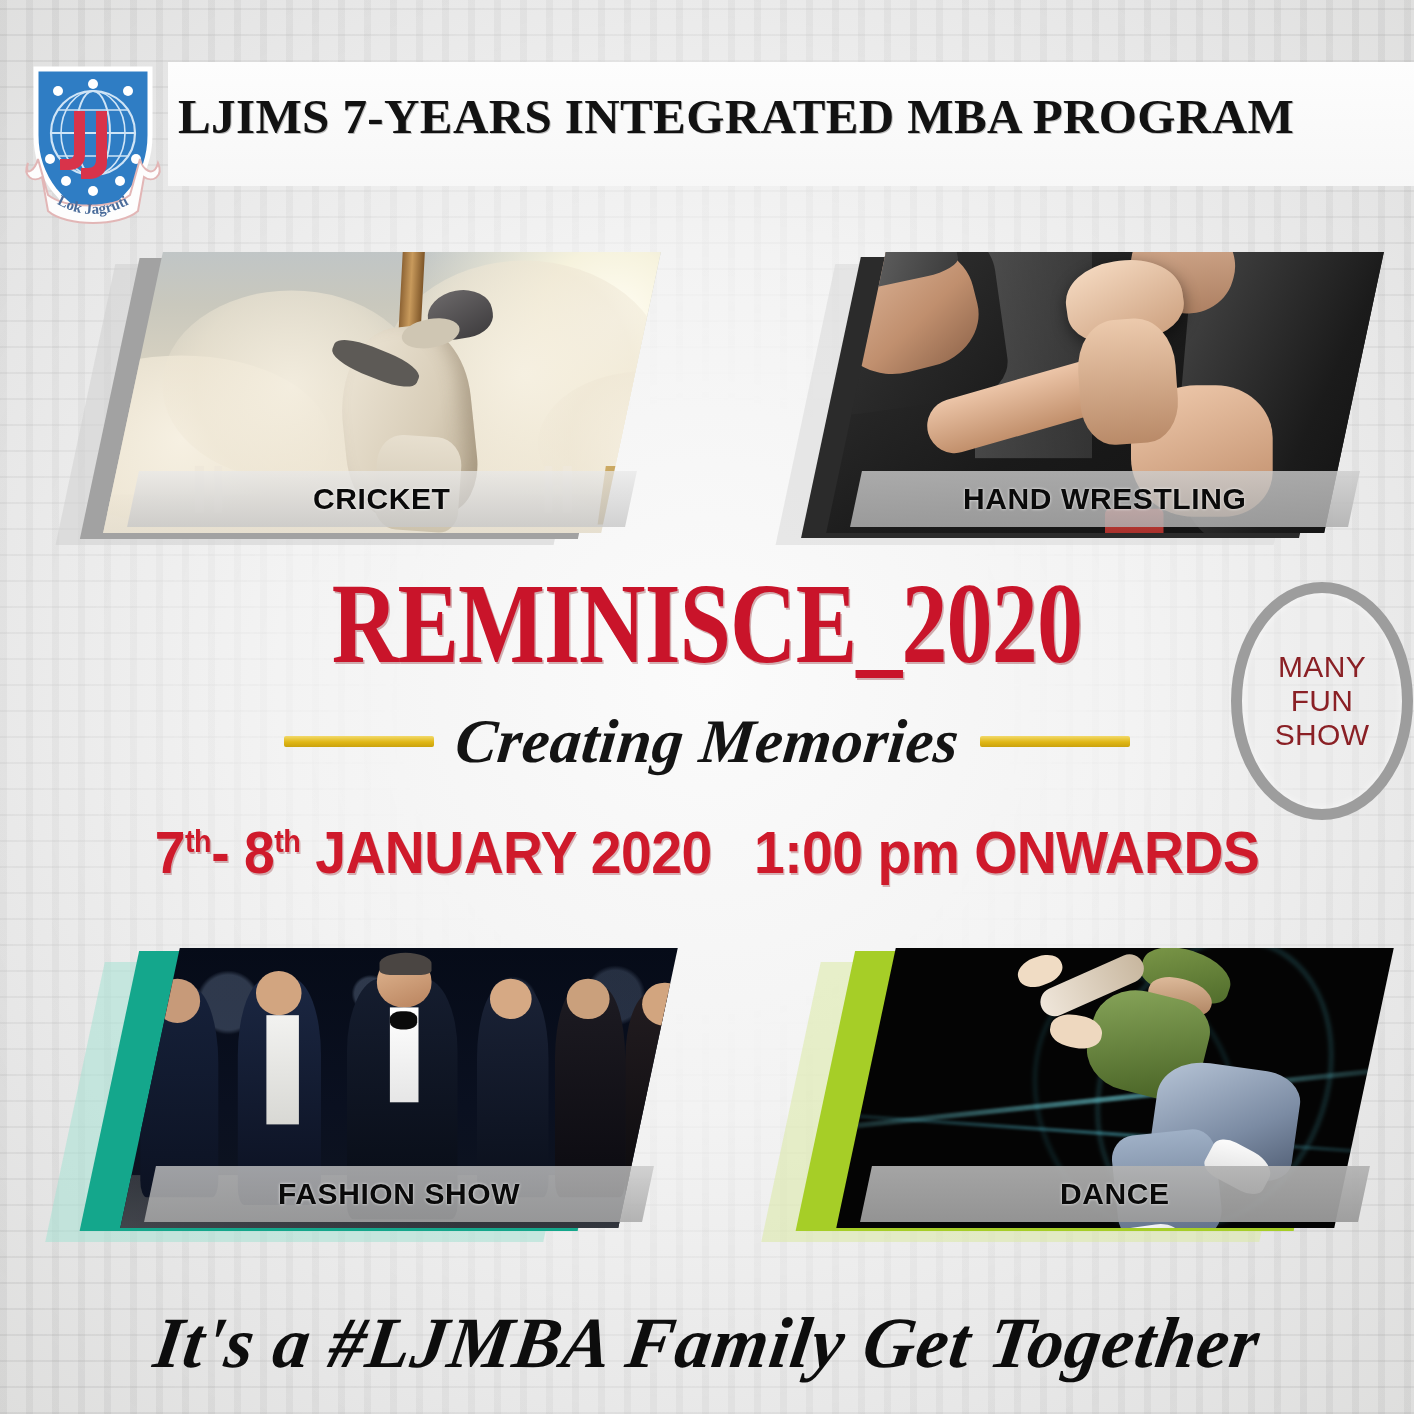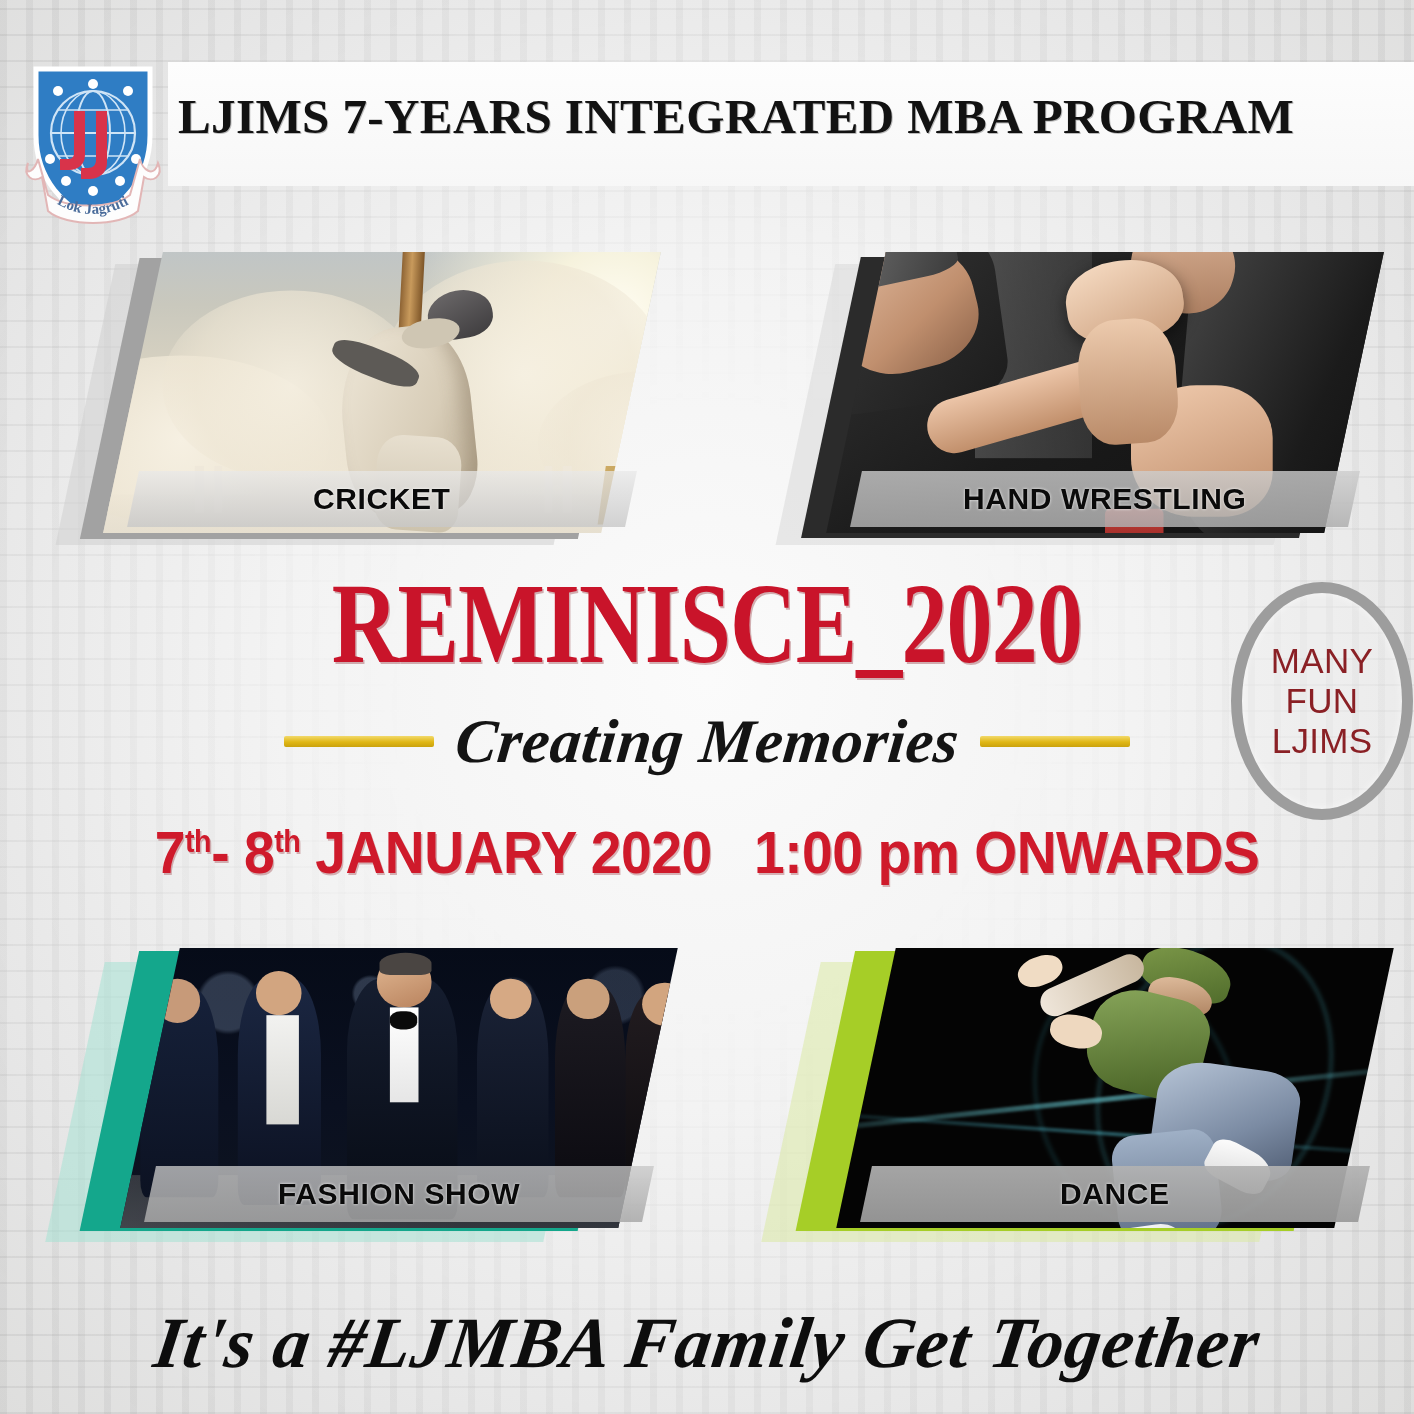--- a/index.html
+++ b/index.html
@@ -131,21 +131,21 @@
   
   #badge{
     position:absolute;left:1231px;top:582px;width:160px;height:216px;
     border:11px solid #9d9d9d;border-radius:50%;
     background:rgba(245,245,245,.25);
     display:flex;flex-direction:column;align-items:center;justify-content:center;
     box-shadow:inset 0 0 8px rgba(255,255,255,.6);
   }
   #badge div{
     font-family:"Liberation Sans", sans-serif;
-    font-size:35px;line-height:1.14;color:#8a2025;letter-spacing:.3px;
+    font-size:30px;line-height:1.14;color:#8a2025;letter-spacing:.3px;
   }
 
   
   #footer{
     position:absolute;left:0;right:0;top:1302px;text-align:center;
     font-family:"Liberation Serif", serif;
     font-style:italic;font-weight:700;font-size:72px;color:#0d0d0d;
     transform:skewX(-8deg);letter-spacing:1px;white-space:nowrap;
   }
 </style>
@@ -295,21 +295,21 @@
   </div>
 
   <div id="dateline">
     <span>7</span><sup>th</sup><span>- 8</span><sup>th</sup>
     <span>JANUARY 2020</span><span class="gap"></span><span>1:00 pm ONWARDS</span>
   </div>
 
   <div id="badge">
     <div>MANY</div>
     <div>FUN</div>
-    <div>LJIMS</div>
+    <div>SHOW</div>
   </div>
 
   <div class="card" id="card-fashion">
     <div class="back2"></div>
     <div class="back1"></div>
     <div class="photo">
       <div class="inner">
         <div style="position:absolute;inset:0;background:linear-gradient(180deg,#050a16,#0a1020 55%,#10151f);"></div>
         <div style="position:absolute;left:0;bottom:0;width:100%;height:26%;
                     background:linear-gradient(180deg,#20242c,#3a3d44);"></div>

